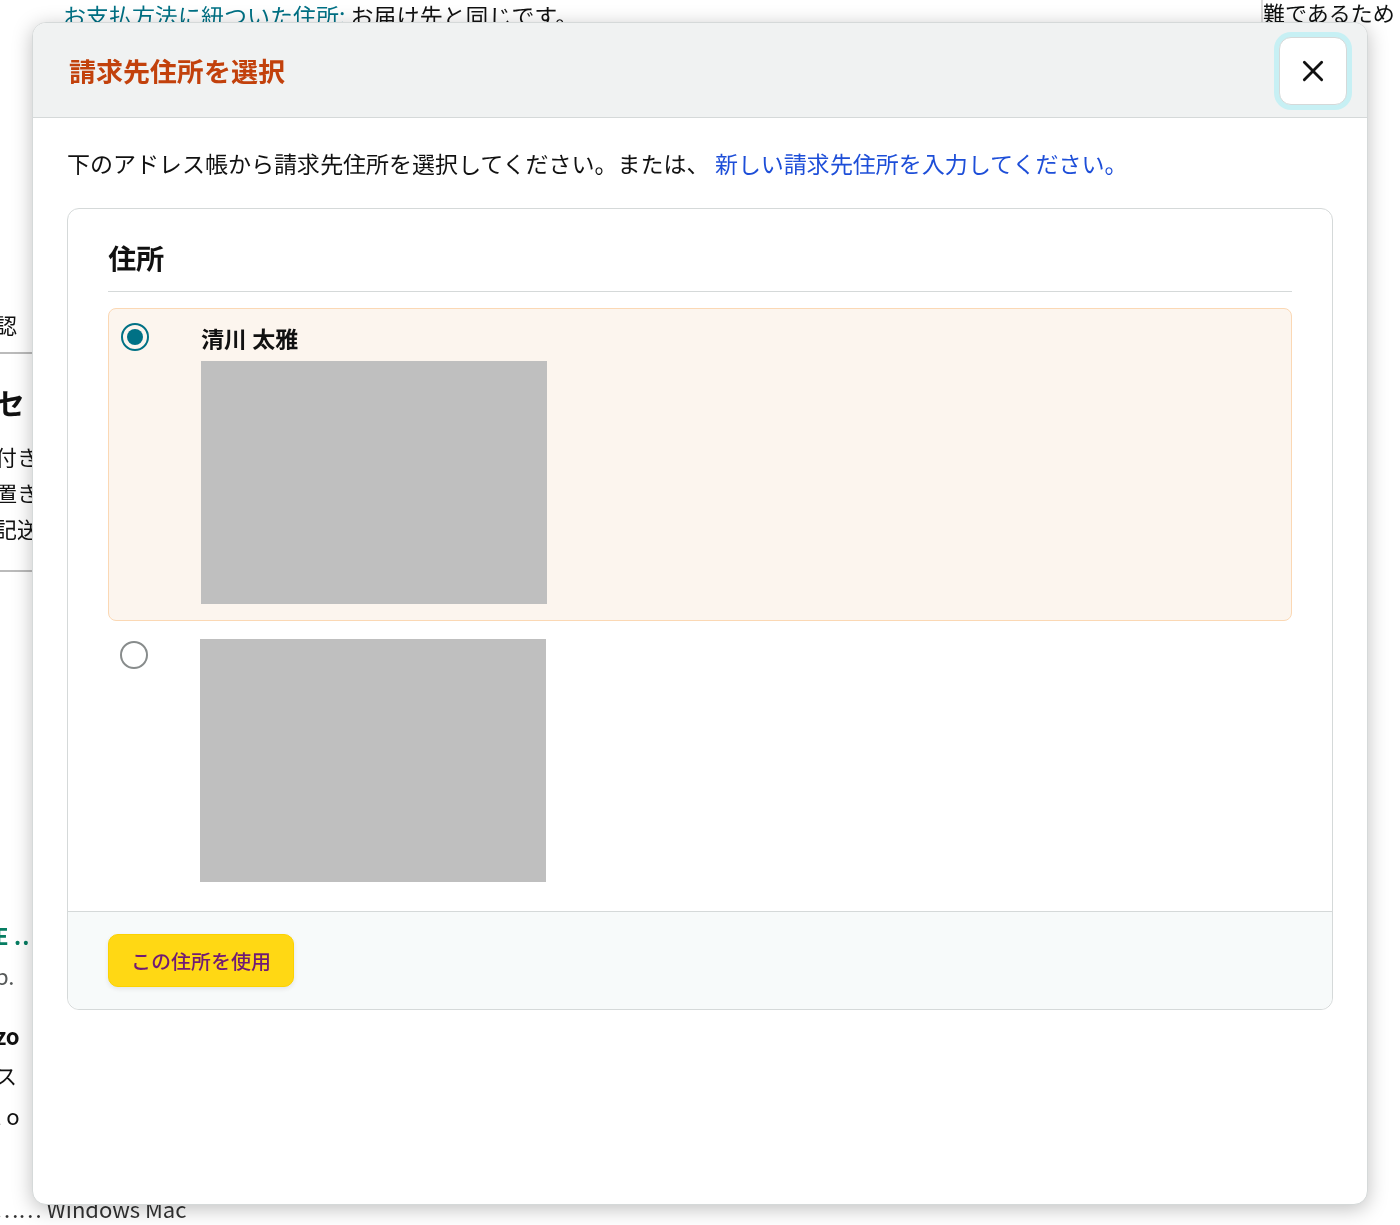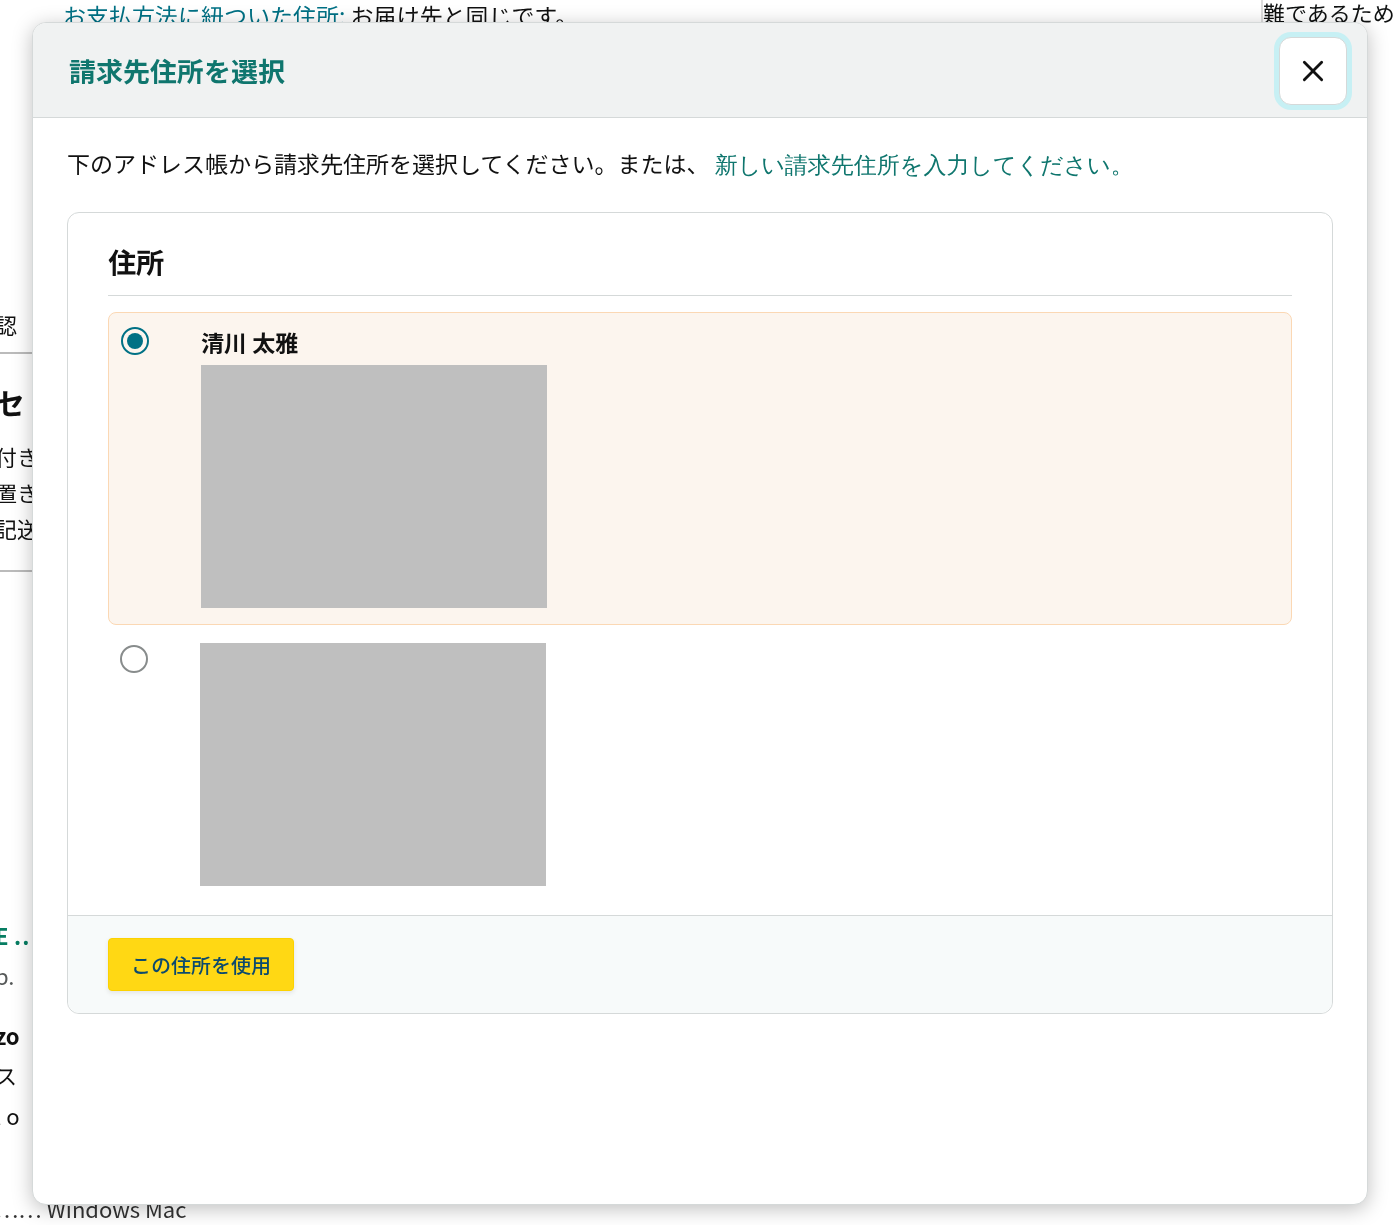--- a/index.html
+++ b/index.html
@@ -111,21 +111,21 @@
     background: #f0f2f2;
     border-bottom: 1px solid #d5d9d9;
     display: flex;
     align-items: center;
     padding: 0 36px;
     position: relative;
   }
   .modal-title {
     font-size: 27px;
     font-weight: 700;
-    color: #0f766e;
+    color: #c2410c;
   }
   .close-btn {
     position: absolute;
     right: 20px;
     top: 14px;
     width: 66px;
     height: 66px;
     border-radius: 12px;
     background: #fff;
     display: flex;
@@ -142,21 +142,21 @@
     flex: 1;
     padding: 28px 34px 0 34px;
     overflow: hidden;
   }
 
   .intro {
     font-size: 23px;
     line-height: 34px;
     margin-bottom: 18px;
   }
-  .intro .link { color: #0f766e; cursor:pointer;font-family:Liberation Mono, monospace; }
+  .intro .link { color: #1d4ed8; cursor:pointer; }
 
   .panel {
     border: 1px solid #d5d9d9;
     border-radius: 12px;
     padding: 28px 40px 42px 40px;
     min-height: 730px;
     position: relative;
     display:flex;
     flex-direction:column;
     margin-top:28px;
@@ -254,25 +254,25 @@
     left:0; right:0; bottom:0;
     border-top: 1px solid #d5d9d9;
     background: #f7fafa;
     padding: 22px 40px;
     border-radius: 0 0 12px 12px;
   }
   .use-btn {
     display:inline-block;
     background: #ffd814;
     border: 1px solid #fcd200;
-    border-radius: 4px;
+    border-radius: 10px;
     padding: 11px 22px;
     font-size: 20px;
     font-weight: 500;
-    color: #0c4a6e;
+    color: #701a75;
     box-shadow: 0 2px 4px rgba(213,217,217,.6);
     cursor: pointer;
   }
 
 </style>
 </head>
 <body>
 
 <div class="bg">
 

